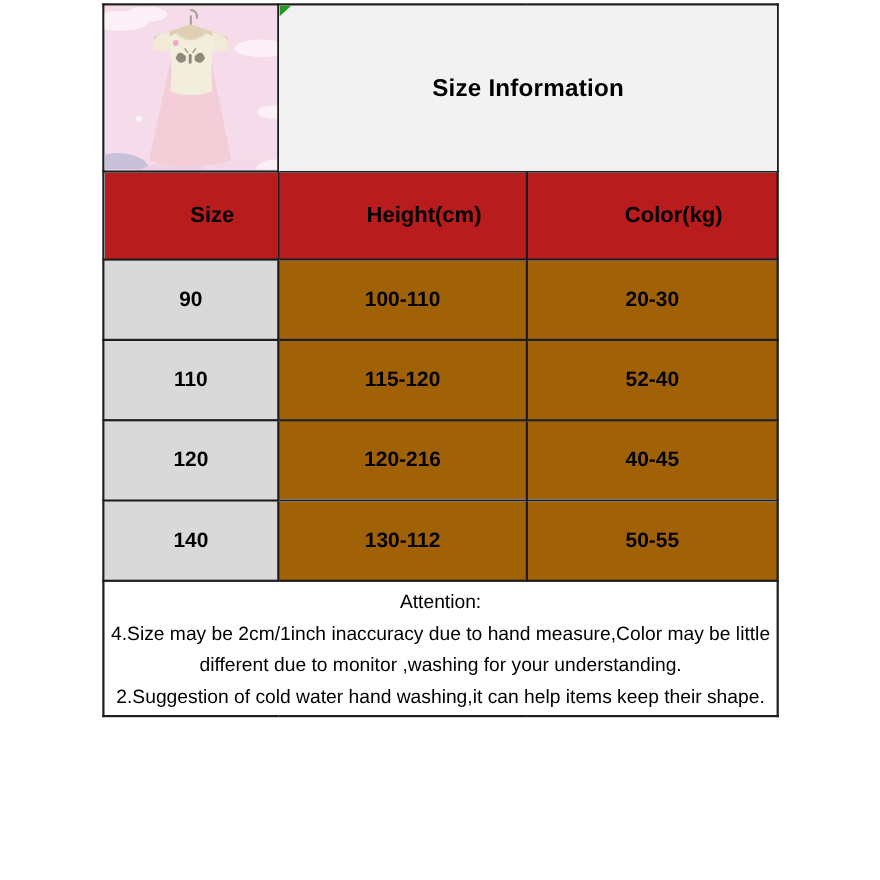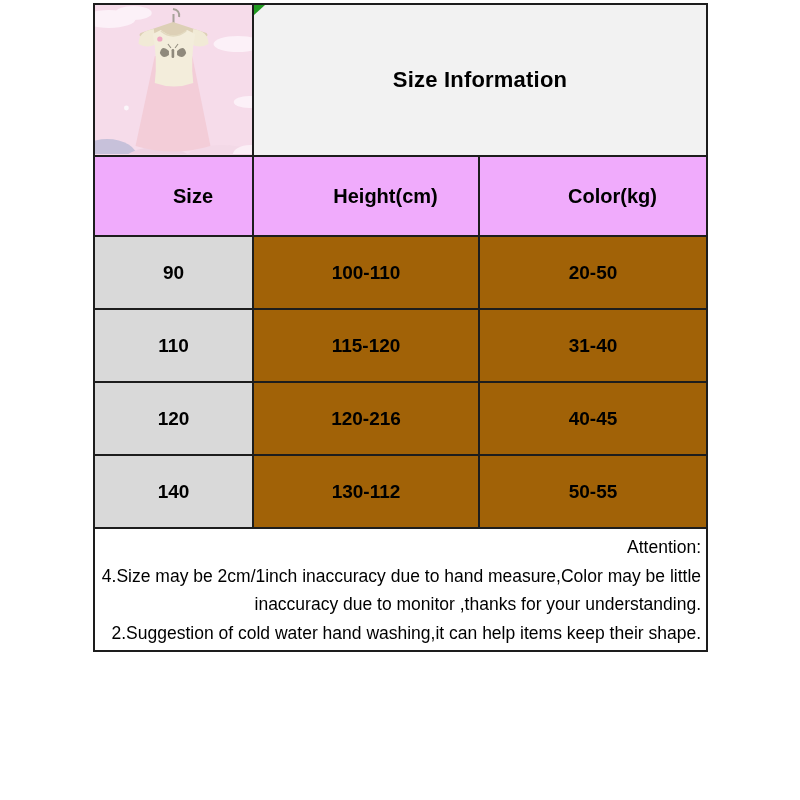--- a/index.html
+++ b/index.html
@@ -16,29 +16,29 @@
   
   .r-top td { height:148px; }
   .img-cell { padding:0; background:#f6dcea; }
   .img-cell svg { display:block; width:100%; height:148px; }
   .title-cell { background:#f2f2f2; position:relative; font-weight:bold; font-size:22px; letter-spacing:0.2px; }
   .flag {
     position:absolute; left:0; top:0; width:0; height:0;
     border-top:10px solid #219a21; border-right:11px solid transparent;
   }
   
-  .r-head th { height:76px; background:#f0abfc; font-size:20px; font-weight:bold;padding-left:40px; }
+  .r-head th { height:76px; background:#b91c1c; font-size:20px; font-weight:bold;padding-left:40px; }
   .size-head { font-size:32px; }
   
   .r-data td { height:69px; font-weight:bold; font-size:19px; }
   .c-size { background:#d9d9d9; }
   .c-val  { background:#a16207; }
   
   .att-cell {
-    background:#ffffff; text-align:right; vertical-align:top;
+    background:#ffffff; text-align:center; vertical-align:top;
     padding:4px 5px 0 5px; height:117px; font-size:17.5px; font-weight:normal;
   }
   .att-head, .att-line { line-height:28.5px; white-space:nowrap; }
 </style>
 </head>
 <body>
 
 <div class="sheet">
   <table class="tbl">
     <colgroup>
@@ -98,44 +98,44 @@
       <tr class="r-head">
         <th class="cell size-head">Size</th>
         <th class="cell">Height(cm)</th>
         <th class="cell">Color(kg)</th>
       </tr>
     </tbody>
     <tbody id="table-rows">
         <tr class="r-data">
           <td class="cell c-size">90</td>
           <td class="cell c-val">100-110</td>
-          <td class="cell c-val">20-50</td>
+          <td class="cell c-val">20-30</td>
         </tr>
         <tr class="r-data">
           <td class="cell c-size">110</td>
           <td class="cell c-val">115-120</td>
-          <td class="cell c-val">31-40</td>
+          <td class="cell c-val">52-40</td>
         </tr>
         <tr class="r-data">
           <td class="cell c-size">120</td>
           <td class="cell c-val">120-216</td>
           <td class="cell c-val">40-45</td>
         </tr>
         <tr class="r-data">
           <td class="cell c-size">140</td>
           <td class="cell c-val">130-112</td>
           <td class="cell c-val">50-55</td>
         </tr>
       </tbody>
     <tbody>
       <tr>
         <td class="cell att-cell" colspan="3">
           <div class="att-head">Attention:</div>
           <div id="att-lines">
               <div class="att-line">4.Size may be 2cm/1inch inaccuracy due to hand measure,Color may be little</div>
-              <div class="att-line">inaccuracy due to monitor ,thanks for your understanding.</div>
+              <div class="att-line">different due to monitor ,washing for your understanding.</div>
               <div class="att-line">2.Suggestion of cold water hand washing,it can help items keep their shape.</div>
             </div>
         </td>
       </tr>
     </tbody>
   </table>
 </div>
 
 </body></html>

